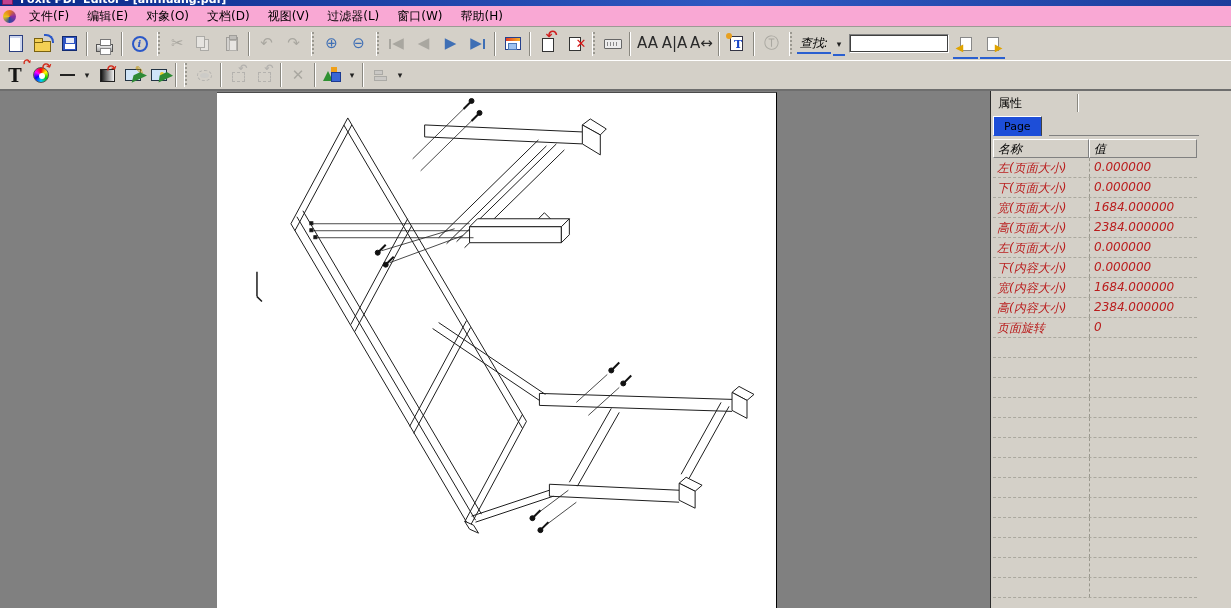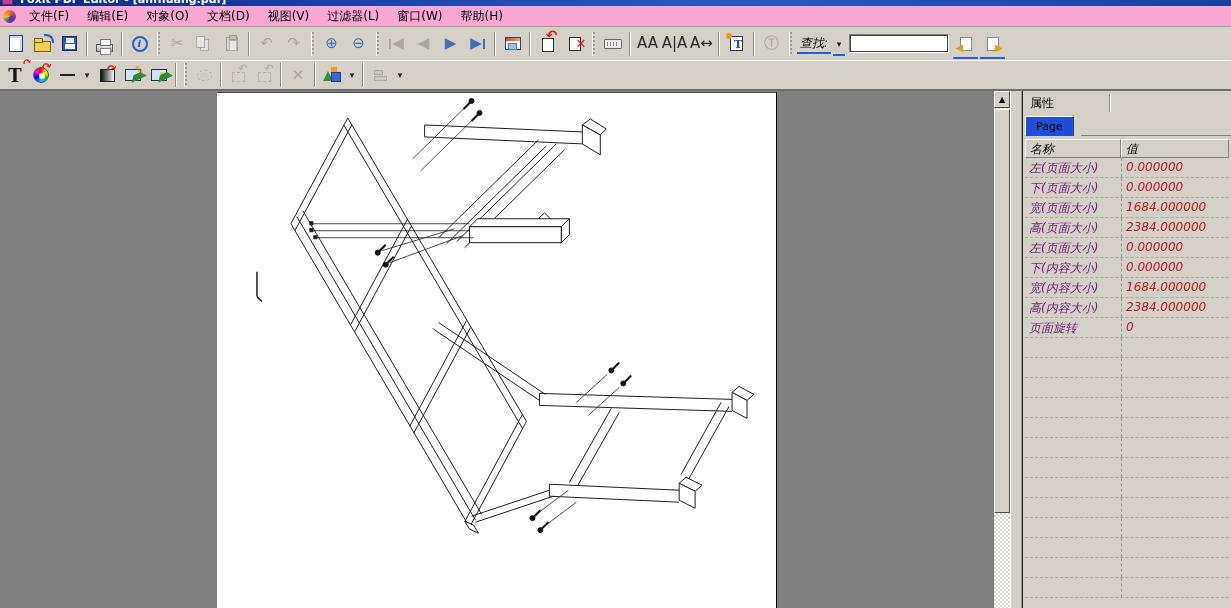--- a/index.html
+++ b/index.html
@@ -149,40 +149,40 @@
     border:1px solid; border-color:#fff #4a4a4a #4a4a4a #fff; font-size:8px; color:#111;
     text-align:center; line-height:15px; }
   #sb-thumb { position:absolute; left:0; top:18px; width:16px; height:404px; background:#d4d0c8;
     border:1px solid; border-color:#fff #4a4a4a #4a4a4a #fff; }
 
   
   #splitter { position:absolute; left:1010px; top:91px; width:12px; height:517px;
     background:#d4d0c8; border-left:1px solid #fff; border-right:1px solid #9a9890; }
 
   
-  #panel { position:absolute; left:1022px; top:91px; width:209px; height:517px;
+  #panel { position:absolute; left:990px; top:91px; width:209px; height:517px;
     background:#d4d0c8; border-left:1px solid #2a2a2a; display:flex; flex-direction:column; }
   #panel-caption { height:22px; position:relative; font-size:12px; color:#000;
     padding:4px 0 0 7px; }
   #panel-caption::after { content:""; position:absolute; left:86px; top:3px; bottom:1px;
     border-left:1px solid #8a8880; border-right:1px solid #fff; }
   #tabrow { height:22px; position:relative; padding-left:2px; }
   #tab-page { display:inline-block; font-size:11px; padding:3px 10px 2px;
     background:#1d4ed8; border:1px solid; border-color:#fff #404040 transparent #fff;
     position:relative; top:2px; }
   #tabrow::after { content:""; position:absolute; left:58px; right:0; bottom:-1px;
     border-bottom:1px solid #808080; }
   #proptable { flex:1; margin:4px 2px 0 2px; display:flex; flex-direction:column; overflow:hidden;font-style:italic; }
   .phead { display:flex; height:19px; }
   .phcell { background:#d4d0c8; border:1px solid; border-color:#fff #808080 #808080 #fff;
     font-size:12px; padding:1px 4px; color:#000; }
   .phcell.c1 { width:96px; } .phcell.c2 { flex:1; }
   .prow { display:flex; height:20px; border-bottom:1px dashed #aba99f; }
   .pcell { font-size:12px; padding:2px 4px 0 4px; overflow:hidden; white-space:nowrap; }
-  .pcell.c1 { width:96px; color:#701a75; }
+  .pcell.c1 { width:96px; color:#b91c1c; }
   .pcell.c2 { flex:1; border-left:1px dashed #9a988e; color:#b91c1c; }
 
   
   #watermark { position:absolute; left:920px; top:528px; width:185px; height:78px;
     z-index:60; pointer-events:none; display:flex; align-items:center; }
   #wm-text { font-size:50px; font-weight:bold; letter-spacing:4px; margin-left:6px;
     color:rgba(255,255,255,0.10); -webkit-text-stroke:1.5px rgba(248,248,248,0.85); }
 </style>
 </head>
 <body>

